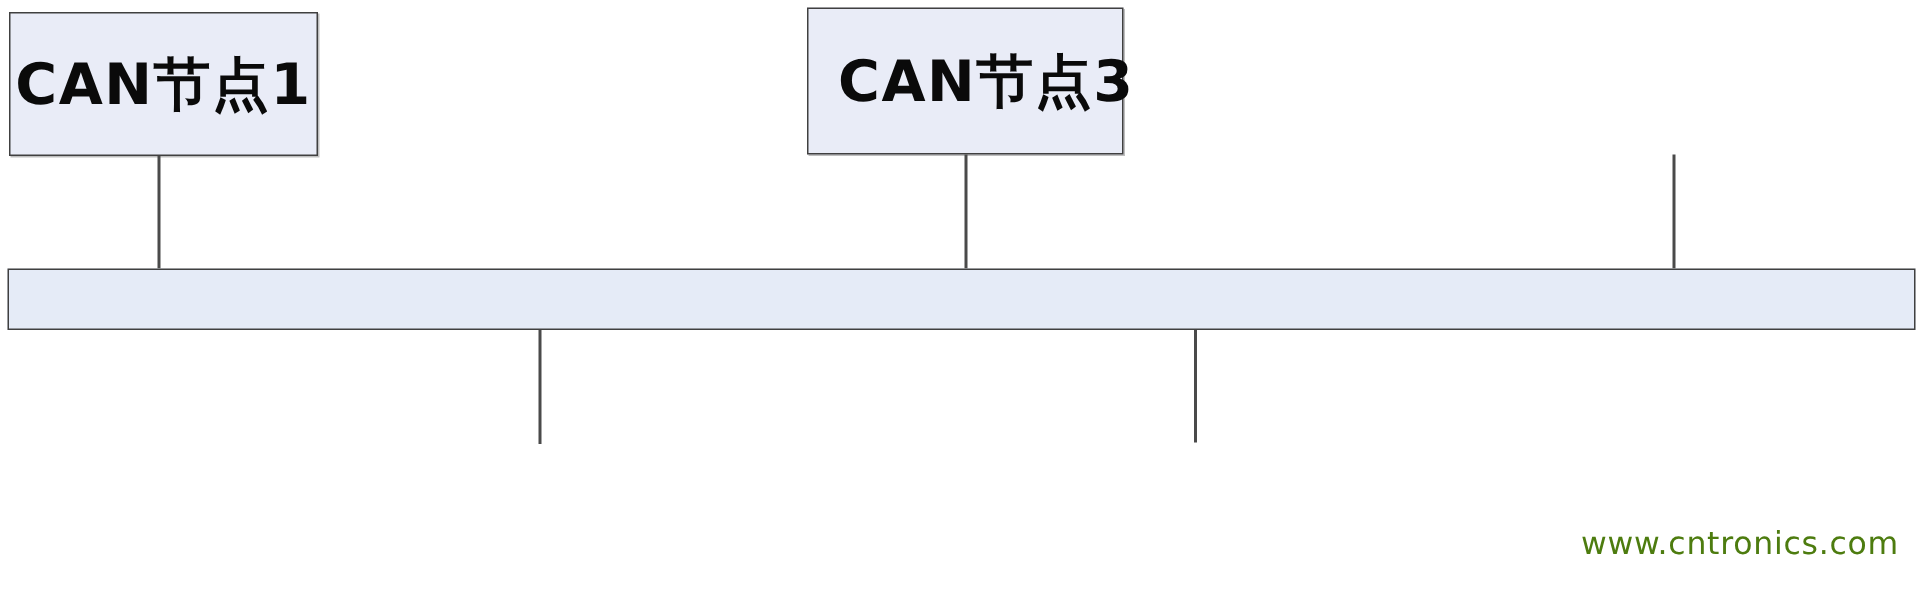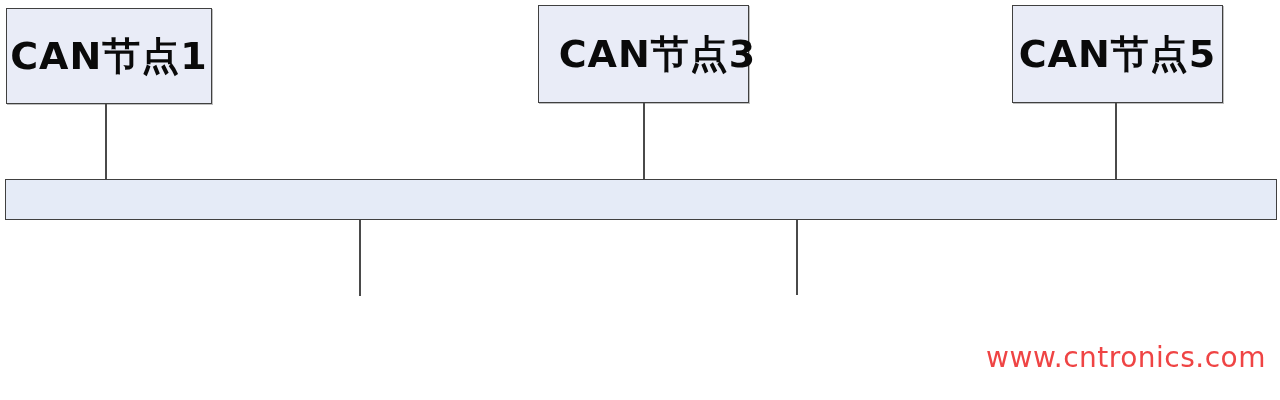--- a/index.html
+++ b/index.html
@@ -45,22 +45,22 @@
   }
   .connector {
     position: absolute;
     width: 1.5px;
     background: #4a4a4a;
   }
   .watermark {
     position: absolute;
     right: 14px;
     bottom: 6px;
-    font-size: 28px;
-    color: #ef4444;
+    font-size: 21px;
+    color: #4d7c0f;
     letter-spacing: 0.5px;
   }
   
   .node1 { left: 6px;    top: 8px;   width: 206px; height: 96px; }
   .node3 { left: 538px;  top: 5px;   width: 211px; height: 98px; padding-left: 28px; }
   .node5 { left: 1012px; top: 5px;   width: 211px; height: 98px; }
   .node2 { left: 253px;  top: 296px; width: 214px; height: 102px; }
   .node4 { left: 692px;  top: 295px; width: 215px; height: 103px; }
   
   .conn1 { left: 105px;  top: 104px; height: 75px; }
@@ -73,23 +73,20 @@
 <body>
 
 <div class="canvas">
 
   <div class="node node1">
     <span class="node-label">CAN节点1</span>
   </div>
   <div class="node node3">
     <span class="node-label">CAN节点3</span>
   </div>
-  <div class="node node5">
-    <span class="node-label">CAN节点5</span>
-  </div>
 
   <div class="connector conn1"></div>
   <div class="connector conn3"></div>
   <div class="connector conn5"></div>
 
   <div class="bus-bar"></div>
 
   <div class="connector conn2"></div>
   <div class="connector conn4"></div>
 

